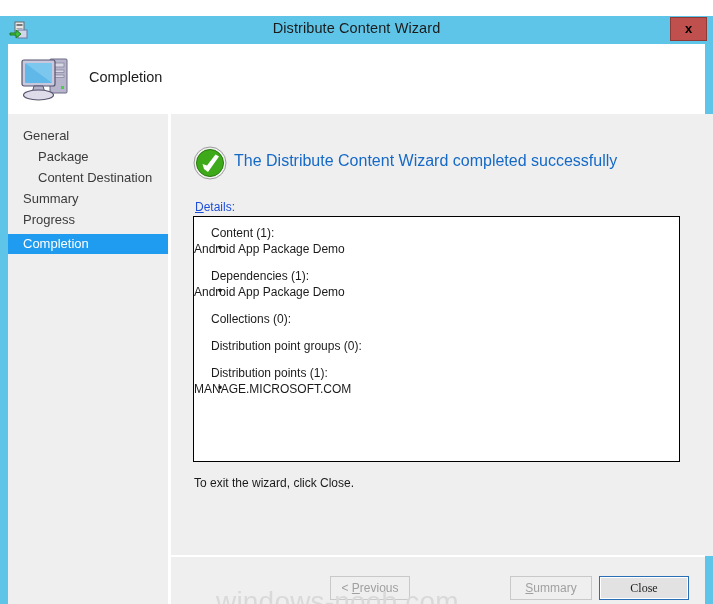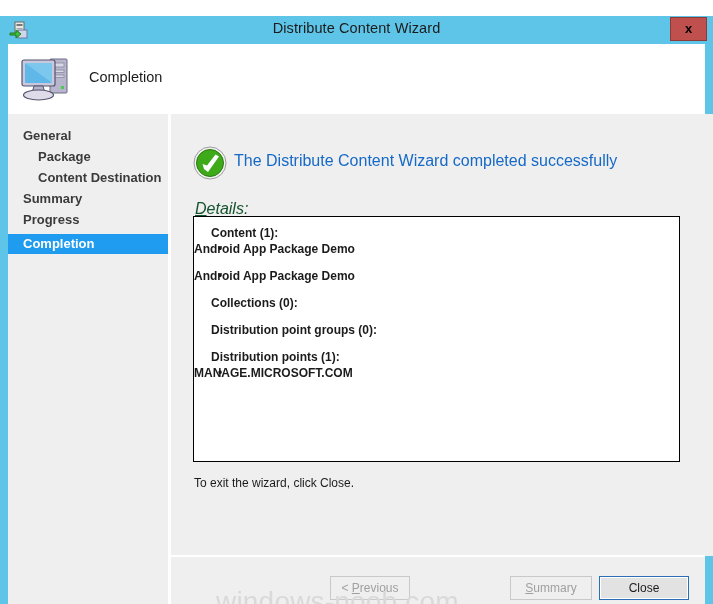--- a/index.html
+++ b/index.html
@@ -88,21 +88,20 @@
   .nav-item {
     position: absolute;
     left: 0;
     width: 163px;
     height: 20px;
     line-height: 20px;
     font-size: 13px;
     color: #3b3b3b;
     white-space: nowrap;
     cursor: default;
-    font-weight: bold;
   }
   .nav-item.level0 { padding-left: 15px; }
   .nav-item.level1 { padding-left: 30px; }
   .nav-item.selected {
     background: #1F9BF0;
     color: #ffffff;
   }
 
   #content {
     position: absolute;
@@ -128,37 +127,36 @@
     left: 63px; top: 38px;
     font-size: 16px;
     color: #1569C7;
     white-space: nowrap;
   }
 
   
   #details-label {
     position: absolute;
     left: 24px; top: 86px;
-    font-size: 16px;
-    color: #14532d;
-    font-style: italic;
+    font-size: 12px;
+    color: #1d4ed8;
   }
   #details-label u { text-decoration: underline; }
 
   #details-box {
     position: absolute;
     left: 22px; top: 102px;
     width: 487px; height: 246px;
     background: #ffffff;
     border: 1px solid #000000;
     box-sizing: border-box;
     overflow: hidden;
     padding: 8px 0 0 0;
   }
-  .detail-group { margin: 0 4px 11px 0; font-weight: bold; }
+  .detail-group { margin: 0 4px 11px 0; }
   .detail-head {
     font-size: 12px;
     color: #1b1b1b;
     padding-left: 17px;
     line-height: 16px;
   }
   .detail-bullet {
     font-size: 12px;
     color: #1b1b1b;
     line-height: 16px;
@@ -207,20 +205,21 @@
     color: #a0a0a0;
     cursor: default;
     white-space: nowrap;
   }
   .btn.enabled {
     background: #e2e2e2;
     border: 1px solid #2a6fb5;
     box-shadow: inset 0 0 0 1px #ffffff;
     color: #1b1b1b;
     cursor: pointer;
+    font-family: Liberation Serif, serif;
   }
   .btn u { text-decoration: underline; }
 
   #btn-previous { left: 330px; width: 80px; }
   #btn-next     { left: 421px; width: 82px; }
   #btn-summary  { left: 510px; width: 82px; }
   #btn-close    { left: 599px; width: 90px; }
 
   
   #watermark {
@@ -297,20 +296,21 @@
     <div id="success-text">The Distribute Content Wizard completed successfully</div>
 
     <div id="details-label"><u>D</u>etails:</div>
 
     <div id="details-box">
         <div class="detail-group">
           <div class="detail-head">Content (1):</div>
           <div class="detail-bullet">Android App Package Demo</div>
         </div>
         <div class="detail-group">
+          <div class="detail-head">Dependencies (1):</div>
           <div class="detail-bullet">Android App Package Demo</div>
         </div>
         <div class="detail-group">
           <div class="detail-head">Collections (0):</div>
         </div>
         <div class="detail-group">
           <div class="detail-head">Distribution point groups (0):</div>
         </div>
         <div class="detail-group">
           <div class="detail-head">Distribution points (1):</div>

